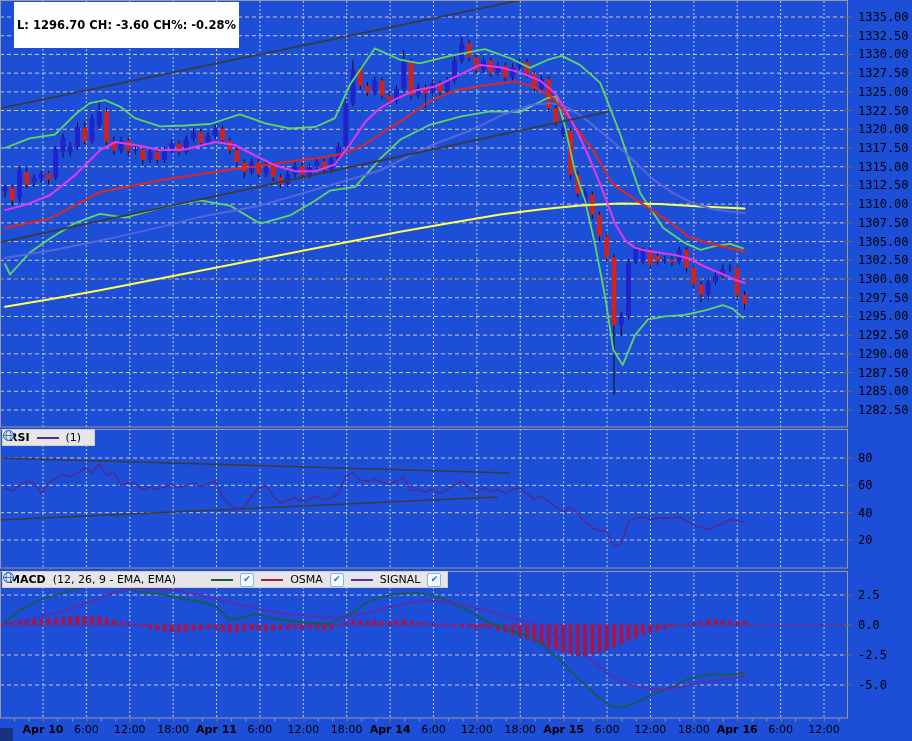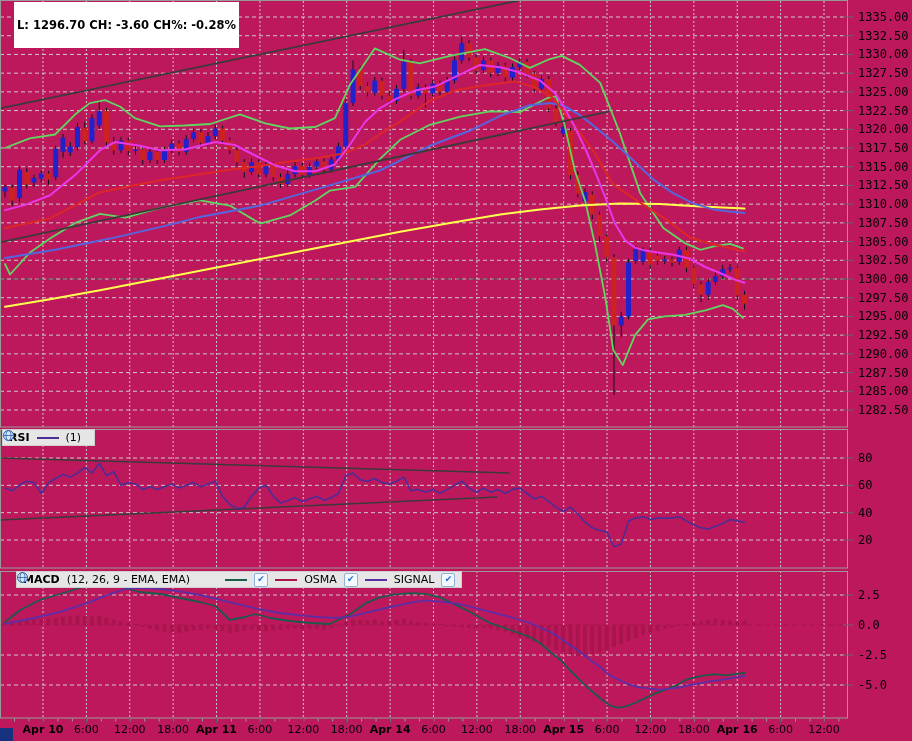--- a/index.html
+++ b/index.html
@@ -1,16 +1,16 @@
 <!DOCTYPE html>
 <html><head>
 <meta charset="utf-8">
 <style>
   html,body{margin:0;padding:0;background:#fff;}
-  #app{position:relative;width:912px;height:741px;background:#be185d;overflow:hidden;
+  #app{position:relative;width:912px;height:741px;background:#1d4ed8;overflow:hidden;
        font-family:"DejaVu Sans",sans-serif;-webkit-font-smoothing:antialiased;}
   svg{position:absolute;left:0;top:0;}
   .readout{position:absolute;left:14px;top:2px;font-size:11.5px;font-weight:700;color:#000;
            background:#fff;padding:16px 3px;white-space:nowrap;z-index:5;}
   .phead{position:absolute;height:15px;background:#e6e6e6;border:1px solid #cfcfcf;
          display:flex;align-items:center;gap:7px;padding:0 6px;font-size:11px;color:#000;z-index:5;}
   .phead .t{font-weight:700;}
   .swatch{display:inline-block;width:22px;height:0;border-top-width:2px;border-top-style:solid;}
   .cb{display:inline-flex;align-items:center;justify-content:center;width:12px;height:12px;
       background:#f4f8ff;border:1px solid #8fb3dd;border-radius:2px;font-size:9px;line-height:1;
@@ -638,21 +638,21 @@
     <span>(1)</span>
     <span class="globe">
       <svg width="11" height="11">
           <circle cx="5.5" cy="5.5" r="5" fill="#d8e6fa" stroke="#2b5faa"></circle>
           <ellipse cx="5.5" cy="5.5" rx="2.4" ry="4.9" fill="none" stroke="#2b5faa" stroke-width="0.8"></ellipse>
           <line x1="0.6" y1="5.5" x2="10.4" y2="5.5" stroke="#2b5faa" stroke-width="0.8"></line>
         </svg>
     </span>
   </div>
 
-  <div class="phead" style="left:16px;top:571px;">
+  <div class="phead" style="left:2px;top:571px;">
     <span class="t">MACD</span>
     <span>(12, 26, 9 - EMA, EMA)</span>
     <span class="globe">
       <svg width="11" height="11">
           <circle cx="5.5" cy="5.5" r="5" fill="#d8e6fa" stroke="#2b5faa"></circle>
           <ellipse cx="5.5" cy="5.5" rx="2.4" ry="4.9" fill="none" stroke="#2b5faa" stroke-width="0.8"></ellipse>
           <line x1="0.6" y1="5.5" x2="10.4" y2="5.5" stroke="#2b5faa" stroke-width="0.8"></line>
         </svg>
     </span>
     <span style="width:14px"></span>

